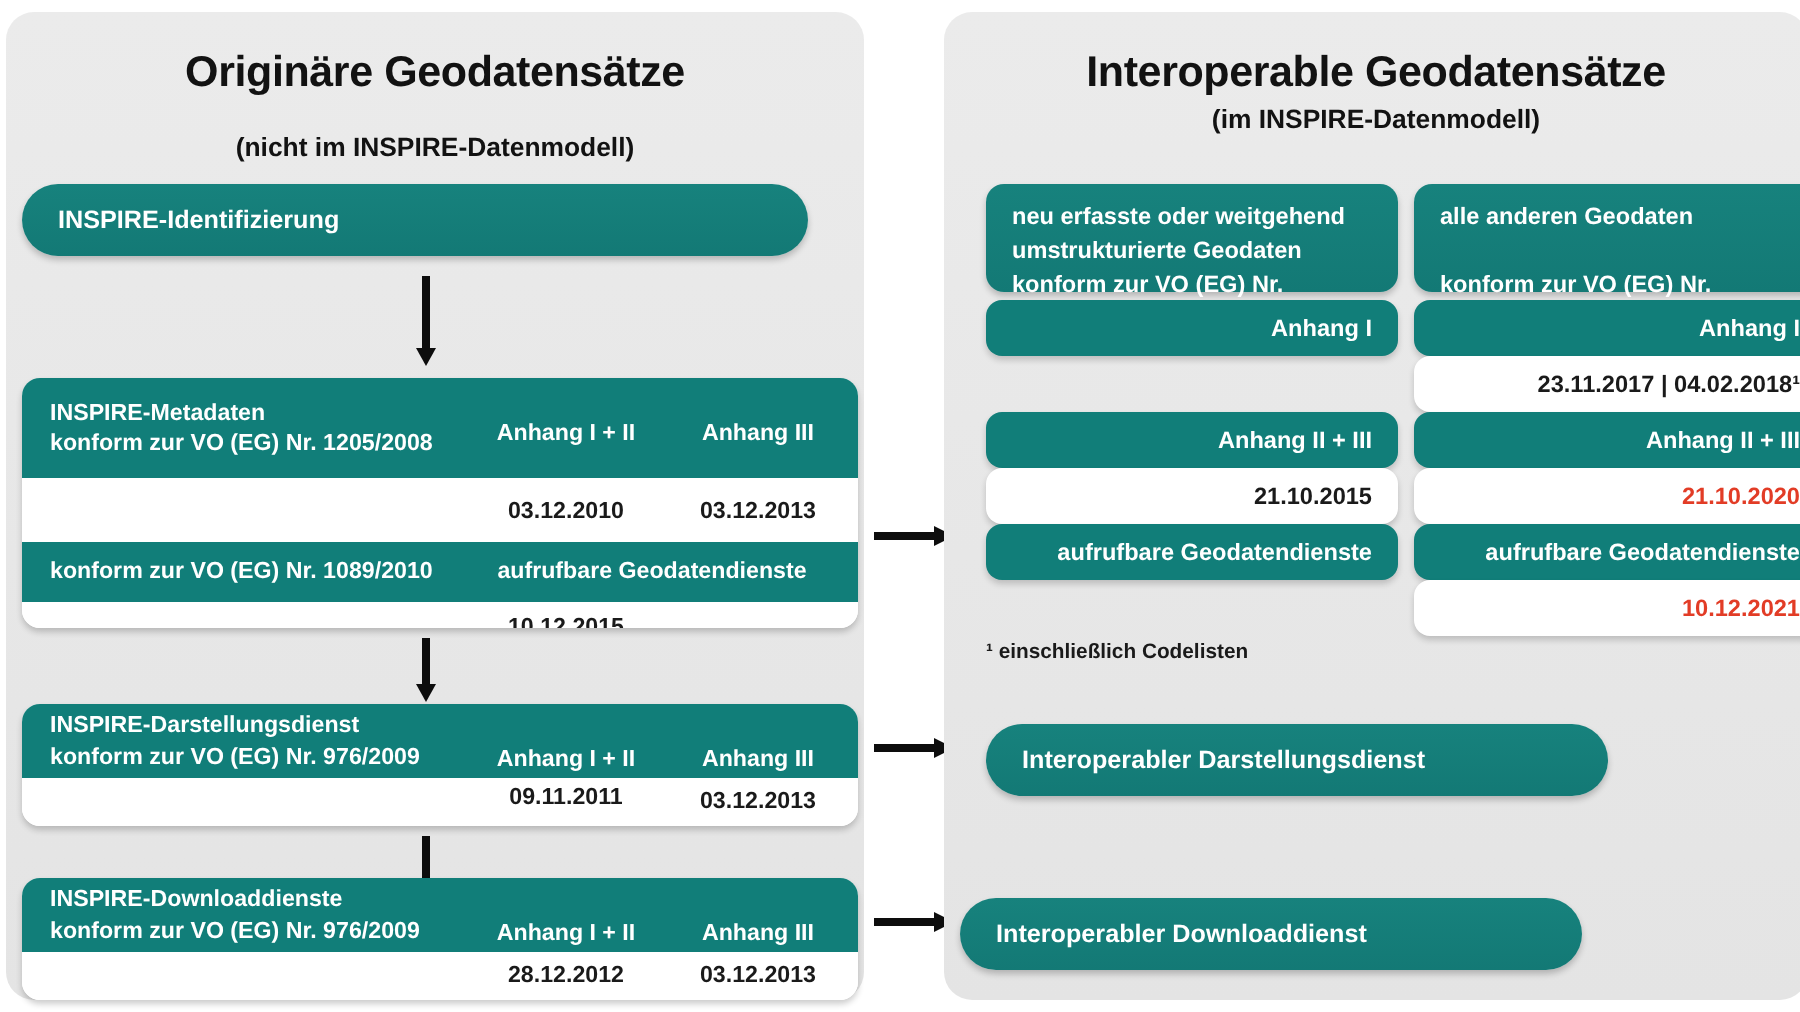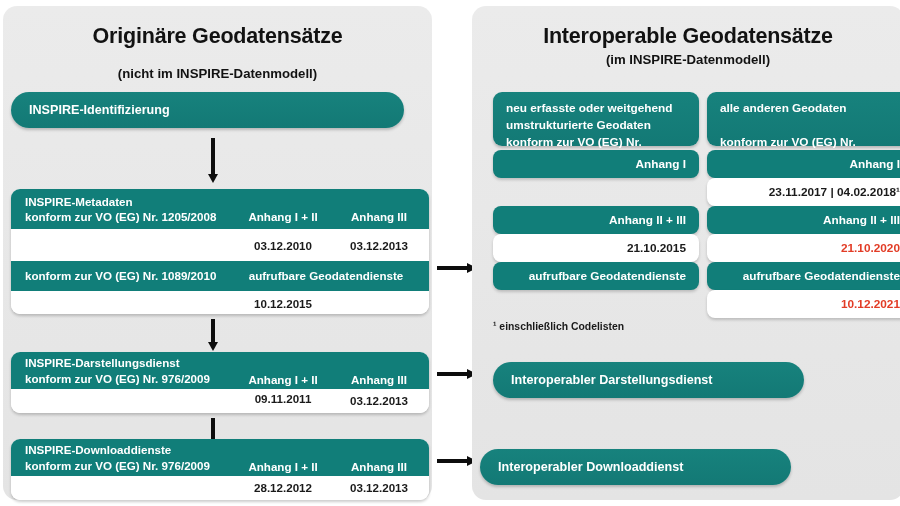--- a/index.html
+++ b/index.html
@@ -184,21 +184,21 @@
     <span class="pill-label">INSPIRE-Identifizierung</span>
   </div>
 
   <div class="arrow-down" style="left:205px; top:132px; width:10px; height:36px;">
     <div class="shaft"></div>
       <div class="head"></div>
   </div>
 
   <div class="card" style="left:8px; top:183px; width:418px; height:125px;">
 
-    <div class="row-head" style="height:40px;">
+    <div class="row-head" style="height:50px;">
       <span class="lbl">INSPIRE-Metadaten
 konform zur VO (EG) Nr. 1205/2008</span>
       <span class="col-a" style="top:21px;">Anhang I + II</span>
       <span class="col-b" style="top:21px;">Anhang III</span>
     </div>
 
     <div class="row-body" style="height:32px;">
       <span class="col-a" style="top:10px;">03.12.2010</span>
       <span class="col-b" style="top:10px;">03.12.2013</span>
     </div>

